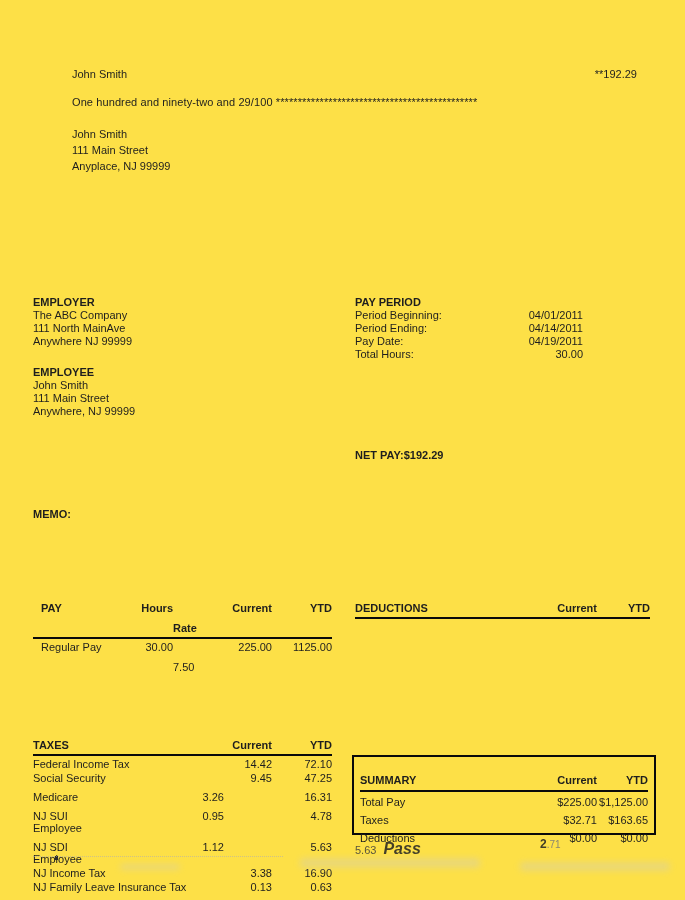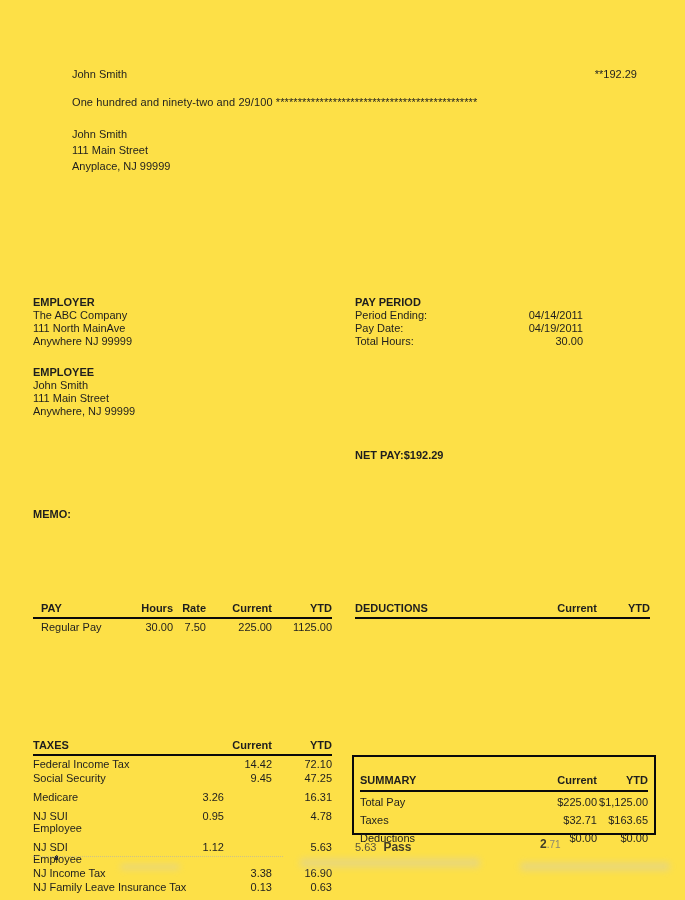--- a/index.html
+++ b/index.html
@@ -34,21 +34,21 @@
   .net-pay-row{left:355px;top:449px;width:295px;display:flex;font-weight:bold;}
   .memo-label{left:33px;top:508px;font-weight:bold;}
 
   
   .tbl{line-height:12px;}
   .tbl .hdr{display:flex;font-weight:bold;border-bottom:2px solid #0a0a0a;padding-bottom:3px;}
   .tbl .row{display:flex;padding-top:2px;}
   .pay-table{left:33px;top:602px;width:299px;}
   .pay-table .c-name{flex:1;margin-left:8px;}
   .pay-table .c-hours{width:50px;text-align:right;}
-  .pay-table .c-rate{width:33px;text-align:right;}
+  .pay-table .c-rate{width:33px;margin-top:20px;}
   .pay-table .c-cur{width:66px;text-align:right;}
   .pay-table .c-ytd{width:60px;text-align:right;}
 
   .ded-table{left:355px;top:602px;width:295px;}
   .ded-table .c-name{flex:1;}
   .ded-table .c-cur{width:60px;text-align:right;}
   .ded-table .c-ytd{width:53px;text-align:right;}
 
   .tax-table{left:33px;top:739px;width:299px;}
   .tax-table .c-name{flex:1;}
@@ -65,21 +65,21 @@
   }
   .summary-box .hdr{display:flex;font-weight:bold;line-height:15px;border-bottom:2px solid #0a0a0a;padding-bottom:2px;margin-bottom:1px;}
   .summary-box .row{display:flex;line-height:18px;}
   .summary-box .c-name{flex:1;}
   .summary-box .c-cur{width:60px;text-align:right;}
   .summary-box .c-ytd{width:51px;text-align:right;}
 
   
   .artifact{filter:blur(0.4px);opacity:0.85;white-space:nowrap;}
   .artifact-left{left:355px;top:840px;color:#3a3a3a;}
-  .artifact-left .a2{font-weight:bold;margin-left:7px;font-size:12px;color:#222;}
+  .artifact-left .a2{font-weight:bold;margin-left:7px;font-size:16px;color:#222;font-style:italic;}
   .artifact-right{left:540px;top:837px;color:#555;}
   .artifact-right .a1{font-weight:bold;font-size:12px;color:#222;}
   .artifact-right .a2{font-size:10px;color:#777;}
   .noise{position:absolute;background:#c9c9cc;filter:blur(3px);opacity:0.35;border-radius:3px;}
   .noise1{left:300px;top:858px;width:180px;height:10px;}
   .noise2{left:520px;top:862px;width:150px;height:9px;}
   .noise3{left:120px;top:864px;width:60px;height:6px;}
   .speck{position:absolute;left:55px;top:856px;width:3px;height:4px;background:#2a2a2a;filter:blur(0.3px);}
   .dashline{position:absolute;left:33px;top:856px;width:250px;border-top:1px dotted #aeaeb2;opacity:0.6;}
 </style>
@@ -107,20 +107,24 @@
   <div class="abs block employee-block">
     <div class="title">EMPLOYEE</div>
     <div>John Smith</div>
     <div>111 Main Street</div>
     <div>Anywhere, NJ 99999</div>
   </div>
 
   <div class="abs pay-period-block">
     <div class="pp-title">PAY PERIOD</div>
     <div class="pp-row">
+      <span>Period Beginning:</span>
+      <span>04/01/2011</span>
+    </div>
+    <div class="pp-row">
       <span>Period Ending:</span>
       <span>04/14/2011</span>
     </div>
     <div class="pp-row">
       <span>Pay Date:</span>
       <span>04/19/2011</span>
     </div>
     <div class="pp-row">
       <span>Total Hours:</span>
       <span>30.00</span>

